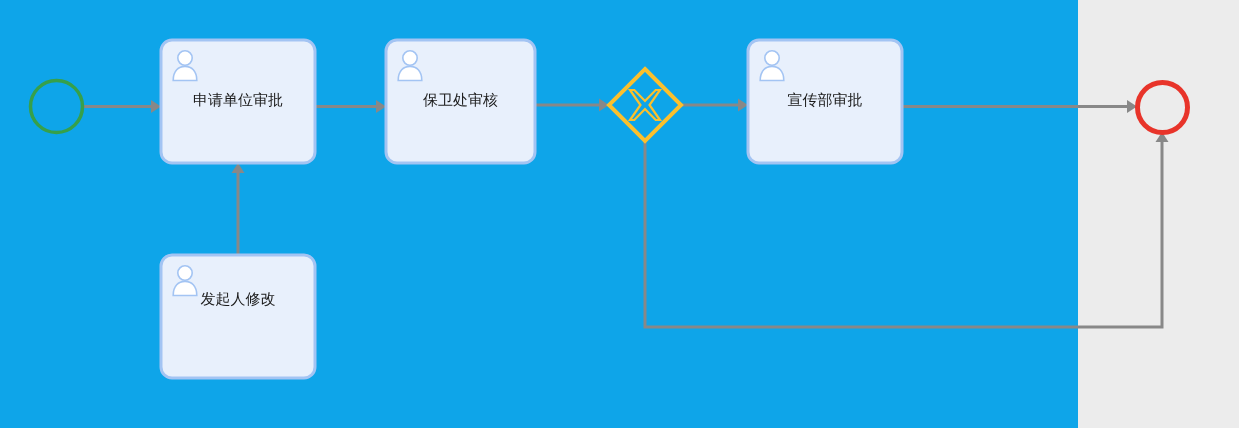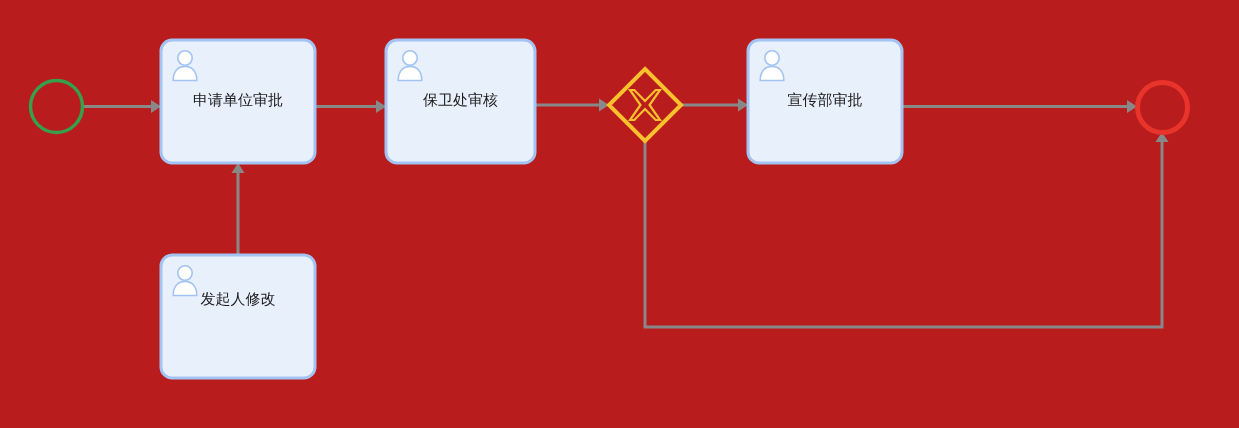--- a/index.html
+++ b/index.html
@@ -8,23 +8,23 @@
   }
   body {
     width: 1239px;
     height: 428px;
     background: #ececec;
     font-family: "Liberation Sans", "DejaVu Sans", sans-serif;
     overflow: hidden;
   }
   #diagram-canvas {
     position: relative;
-    width: 1239px;
+    width: 1078px;
     height: 428px;
-    background: #b91c1c;
+    background: #0ea5e9;
   }
   svg.bpmn {
     display: block;
     width: 1239px;
     height: 428px;
   }
   .task-label {
     font-family: "Liberation Sans", "DejaVu Sans", sans-serif;
     font-size: 15px;
     fill: #1a1a1a;

